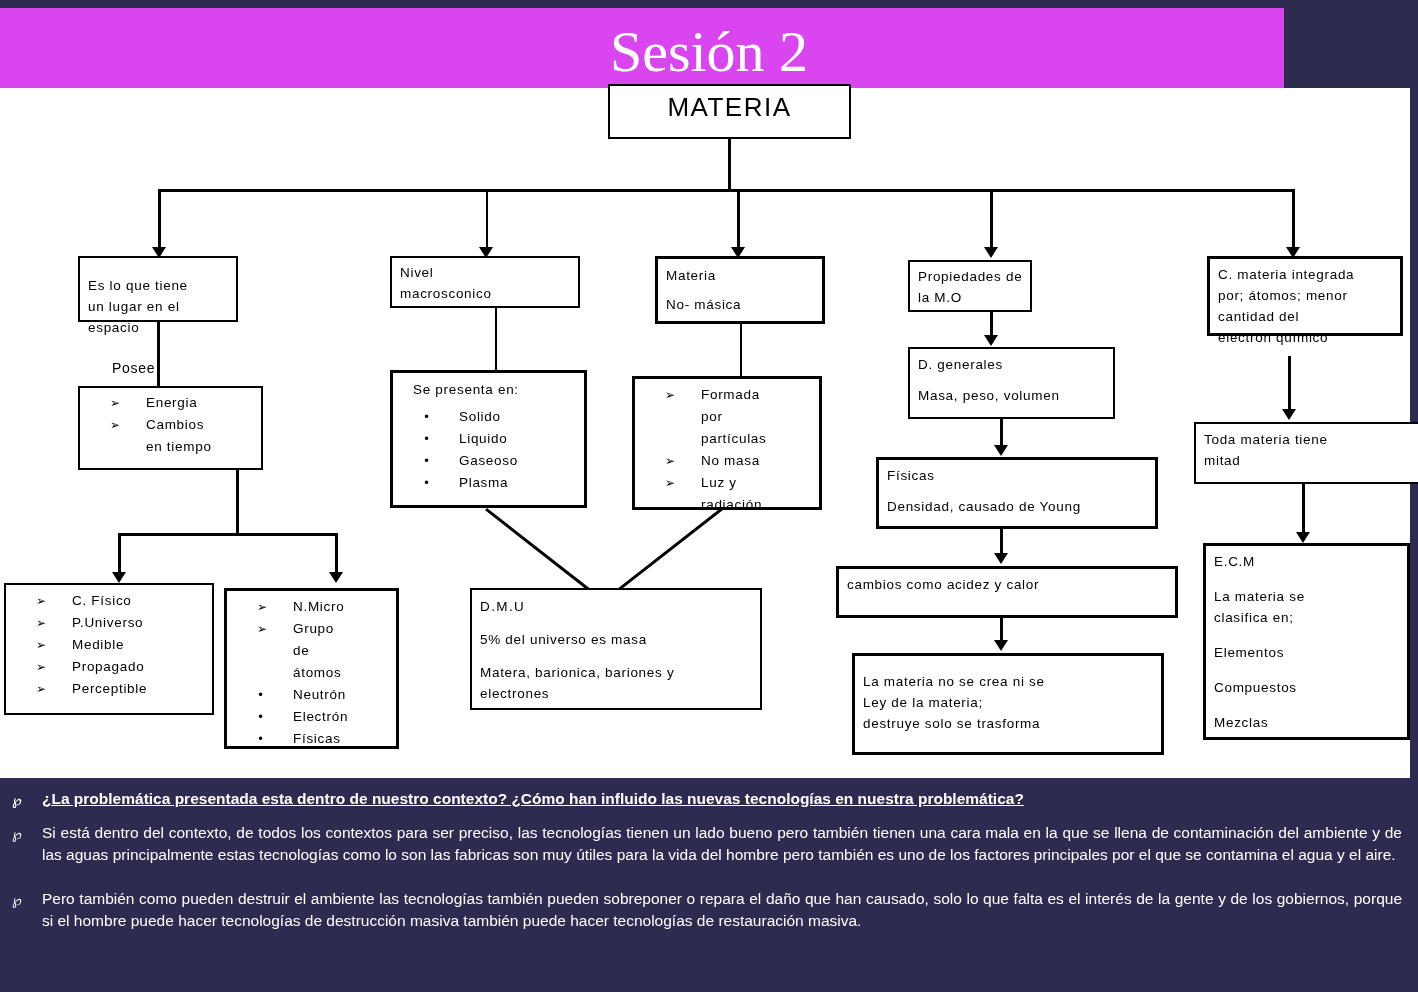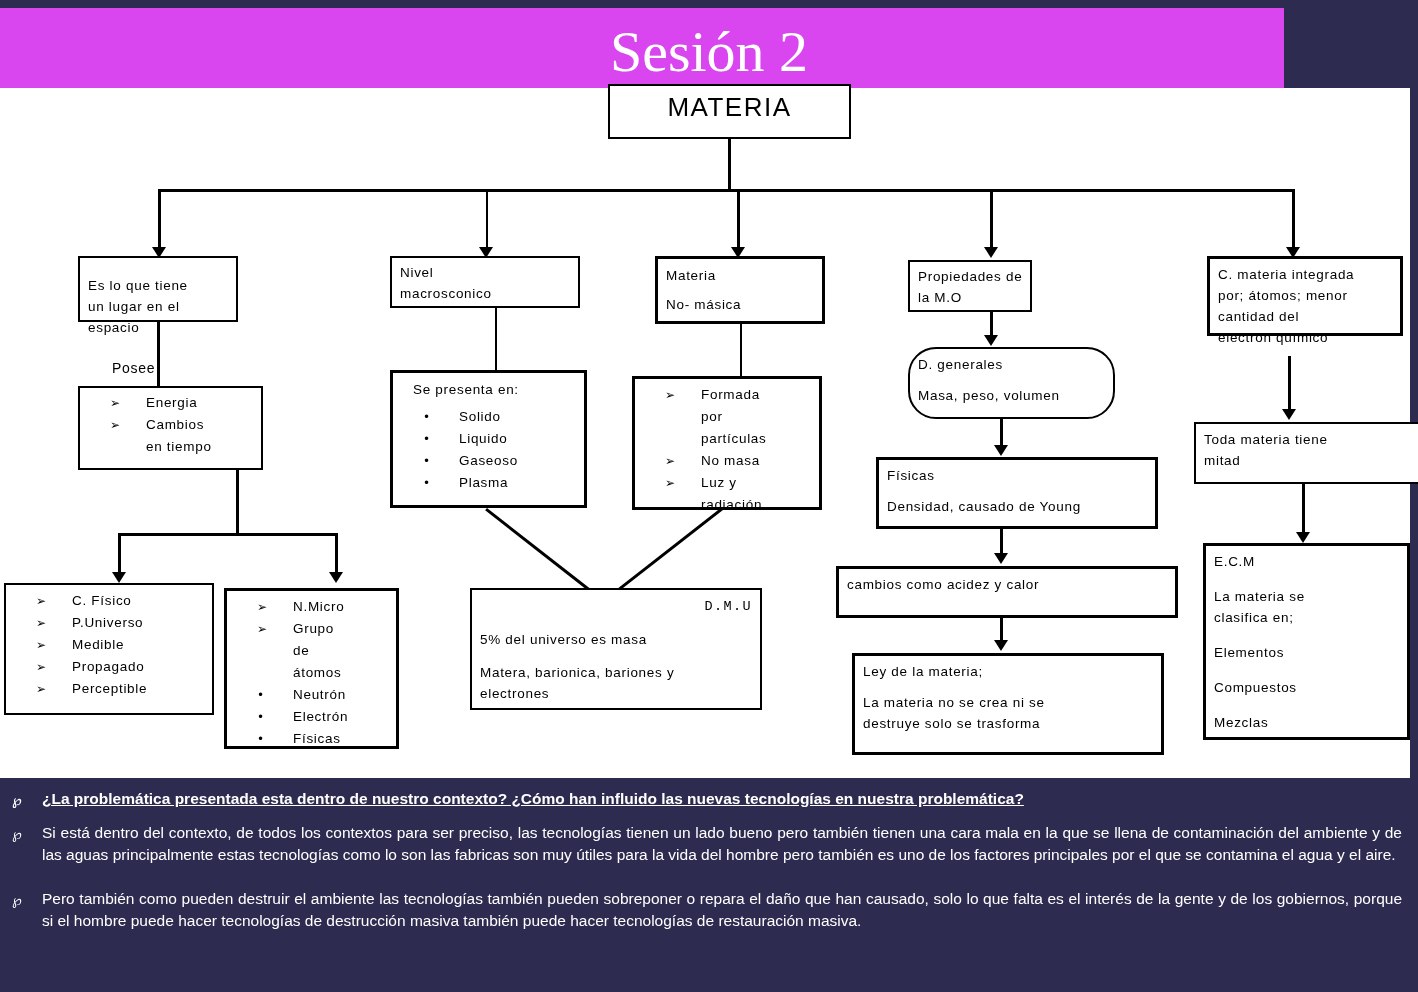--- a/index.html
+++ b/index.html
@@ -206,56 +206,56 @@
     <li><span class="bul">➢</span><span>No masa</span></li>
     <li><span class="bul">➢</span><span>Luz y</span></li>
     <li><span class="bul"></span><span>radiación</span></li>
   </ul>
 </div>
 
 <div class="diag" style="left:487px;top:508px;width:130px;transform:rotate(38deg);"></div>
 <div class="diag" style="left:723px;top:510px;width:135px;transform:rotate(142deg);"></div>
 
 <div class="box" style="left:470px;top:588px;width:292px;height:122px;padding-top:6px;">
-  <span class="ln center" style="text-align:right;letter-spacing:1.4px;font-family:Liberation Mono, monospace;">D.M.U</span>
+  <span class="ln center" style="text-align:left;letter-spacing:1.4px;">D.M.U</span>
   <span class="ln" style="margin-top:12px;">5% del universo es masa</span>
   <span class="ln" style="margin-top:12px;">Matera, barionica, bariones y</span>
   <span class="ln">electrones</span>
 </div>
 
 <div class="box" style="left:908px;top:260px;width:124px;height:52px;padding-top:4px;">
   <span class="ln">Propiedades de</span>
   <span class="ln">la M.O</span>
 </div>
 <div class="vline" style="left:990px;top:312px;height:25px;"></div>
 <div class="arrow" style="left:984px;top:335px;"></div>
 
-<div class="box" style="left:908px;top:347px;width:207px;height:72px;padding-top:5px;border-radius:28px;">
+<div class="box" style="left:908px;top:347px;width:207px;height:72px;padding-top:5px;">
   <span class="ln">D. generales</span>
   <span class="ln" style="margin-top:10px;">Masa, peso, volumen</span>
 </div>
 <div class="vline" style="left:1000px;top:419px;height:28px;"></div>
 <div class="arrow" style="left:994px;top:445px;"></div>
 
 <div class="box thick" style="left:876px;top:457px;width:282px;height:72px;padding-top:5px;">
   <span class="ln">Físicas</span>
   <span class="ln" style="margin-top:10px;">Densidad, causado de Young</span>
 </div>
 <div class="vline" style="left:1000px;top:529px;height:26px;"></div>
 <div class="arrow" style="left:994px;top:553px;"></div>
 
 <div class="box thick" style="left:836px;top:566px;width:342px;height:52px;padding-top:5px;">
   <span class="ln">cambios como acidez y calor</span>
 </div>
 <div class="vline" style="left:1000px;top:618px;height:24px;"></div>
 <div class="arrow" style="left:994px;top:640px;"></div>
 
 <div class="box thick" style="left:852px;top:653px;width:312px;height:102px;padding-top:5px;">
+  <span class="ln" style="margin-top:10px;">La materia no se crea ni se</span>
   <span class="ln">Ley de la materia;</span>
-  <span class="ln" style="margin-top:10px;">La materia no se crea ni se</span>
   <span class="ln">destruye solo se trasforma</span>
 </div>
 
 <div class="box thick" style="left:1192px;top:256px;width:196px;height:80px;padding-top:5px;margin-left:15px;">
   <span class="ln">C. materia integrada</span>
   <span class="ln">por; átomos; menor</span>
   <span class="ln">cantidad del</span>
   <span class="ln">electrón químico</span>
 </div>
 <div class="vline" style="left:1288px;top:356px;height:55px;"></div>

